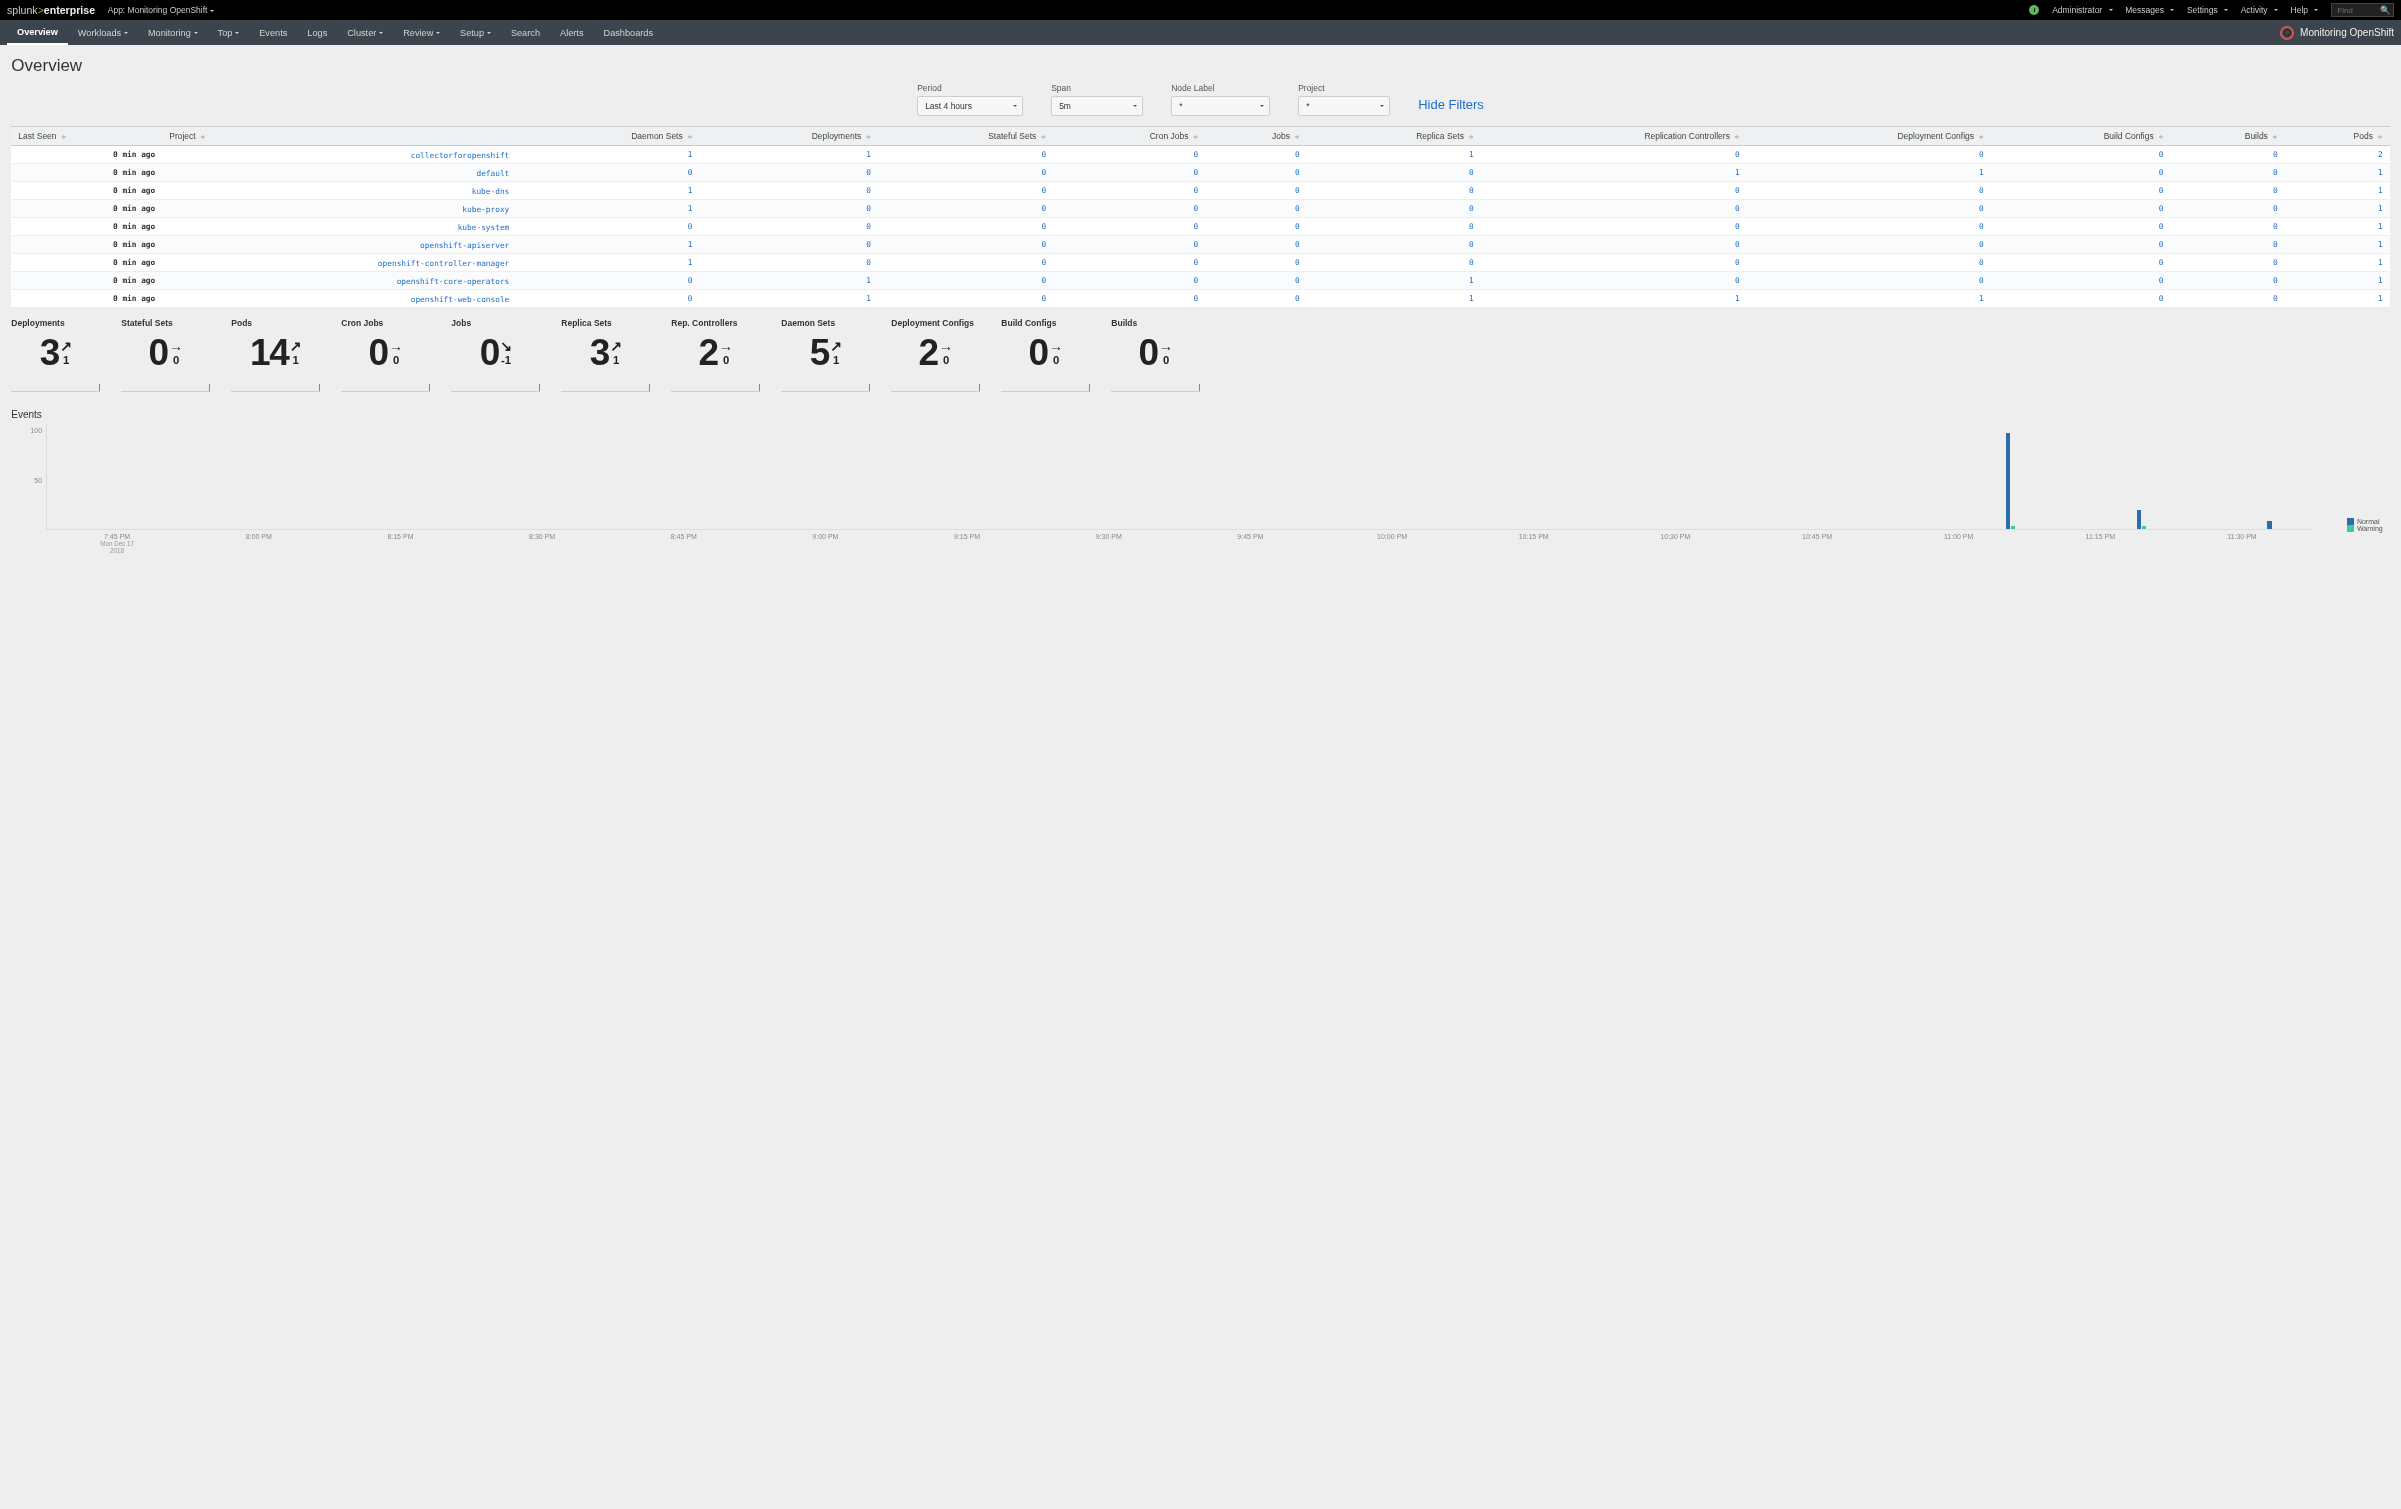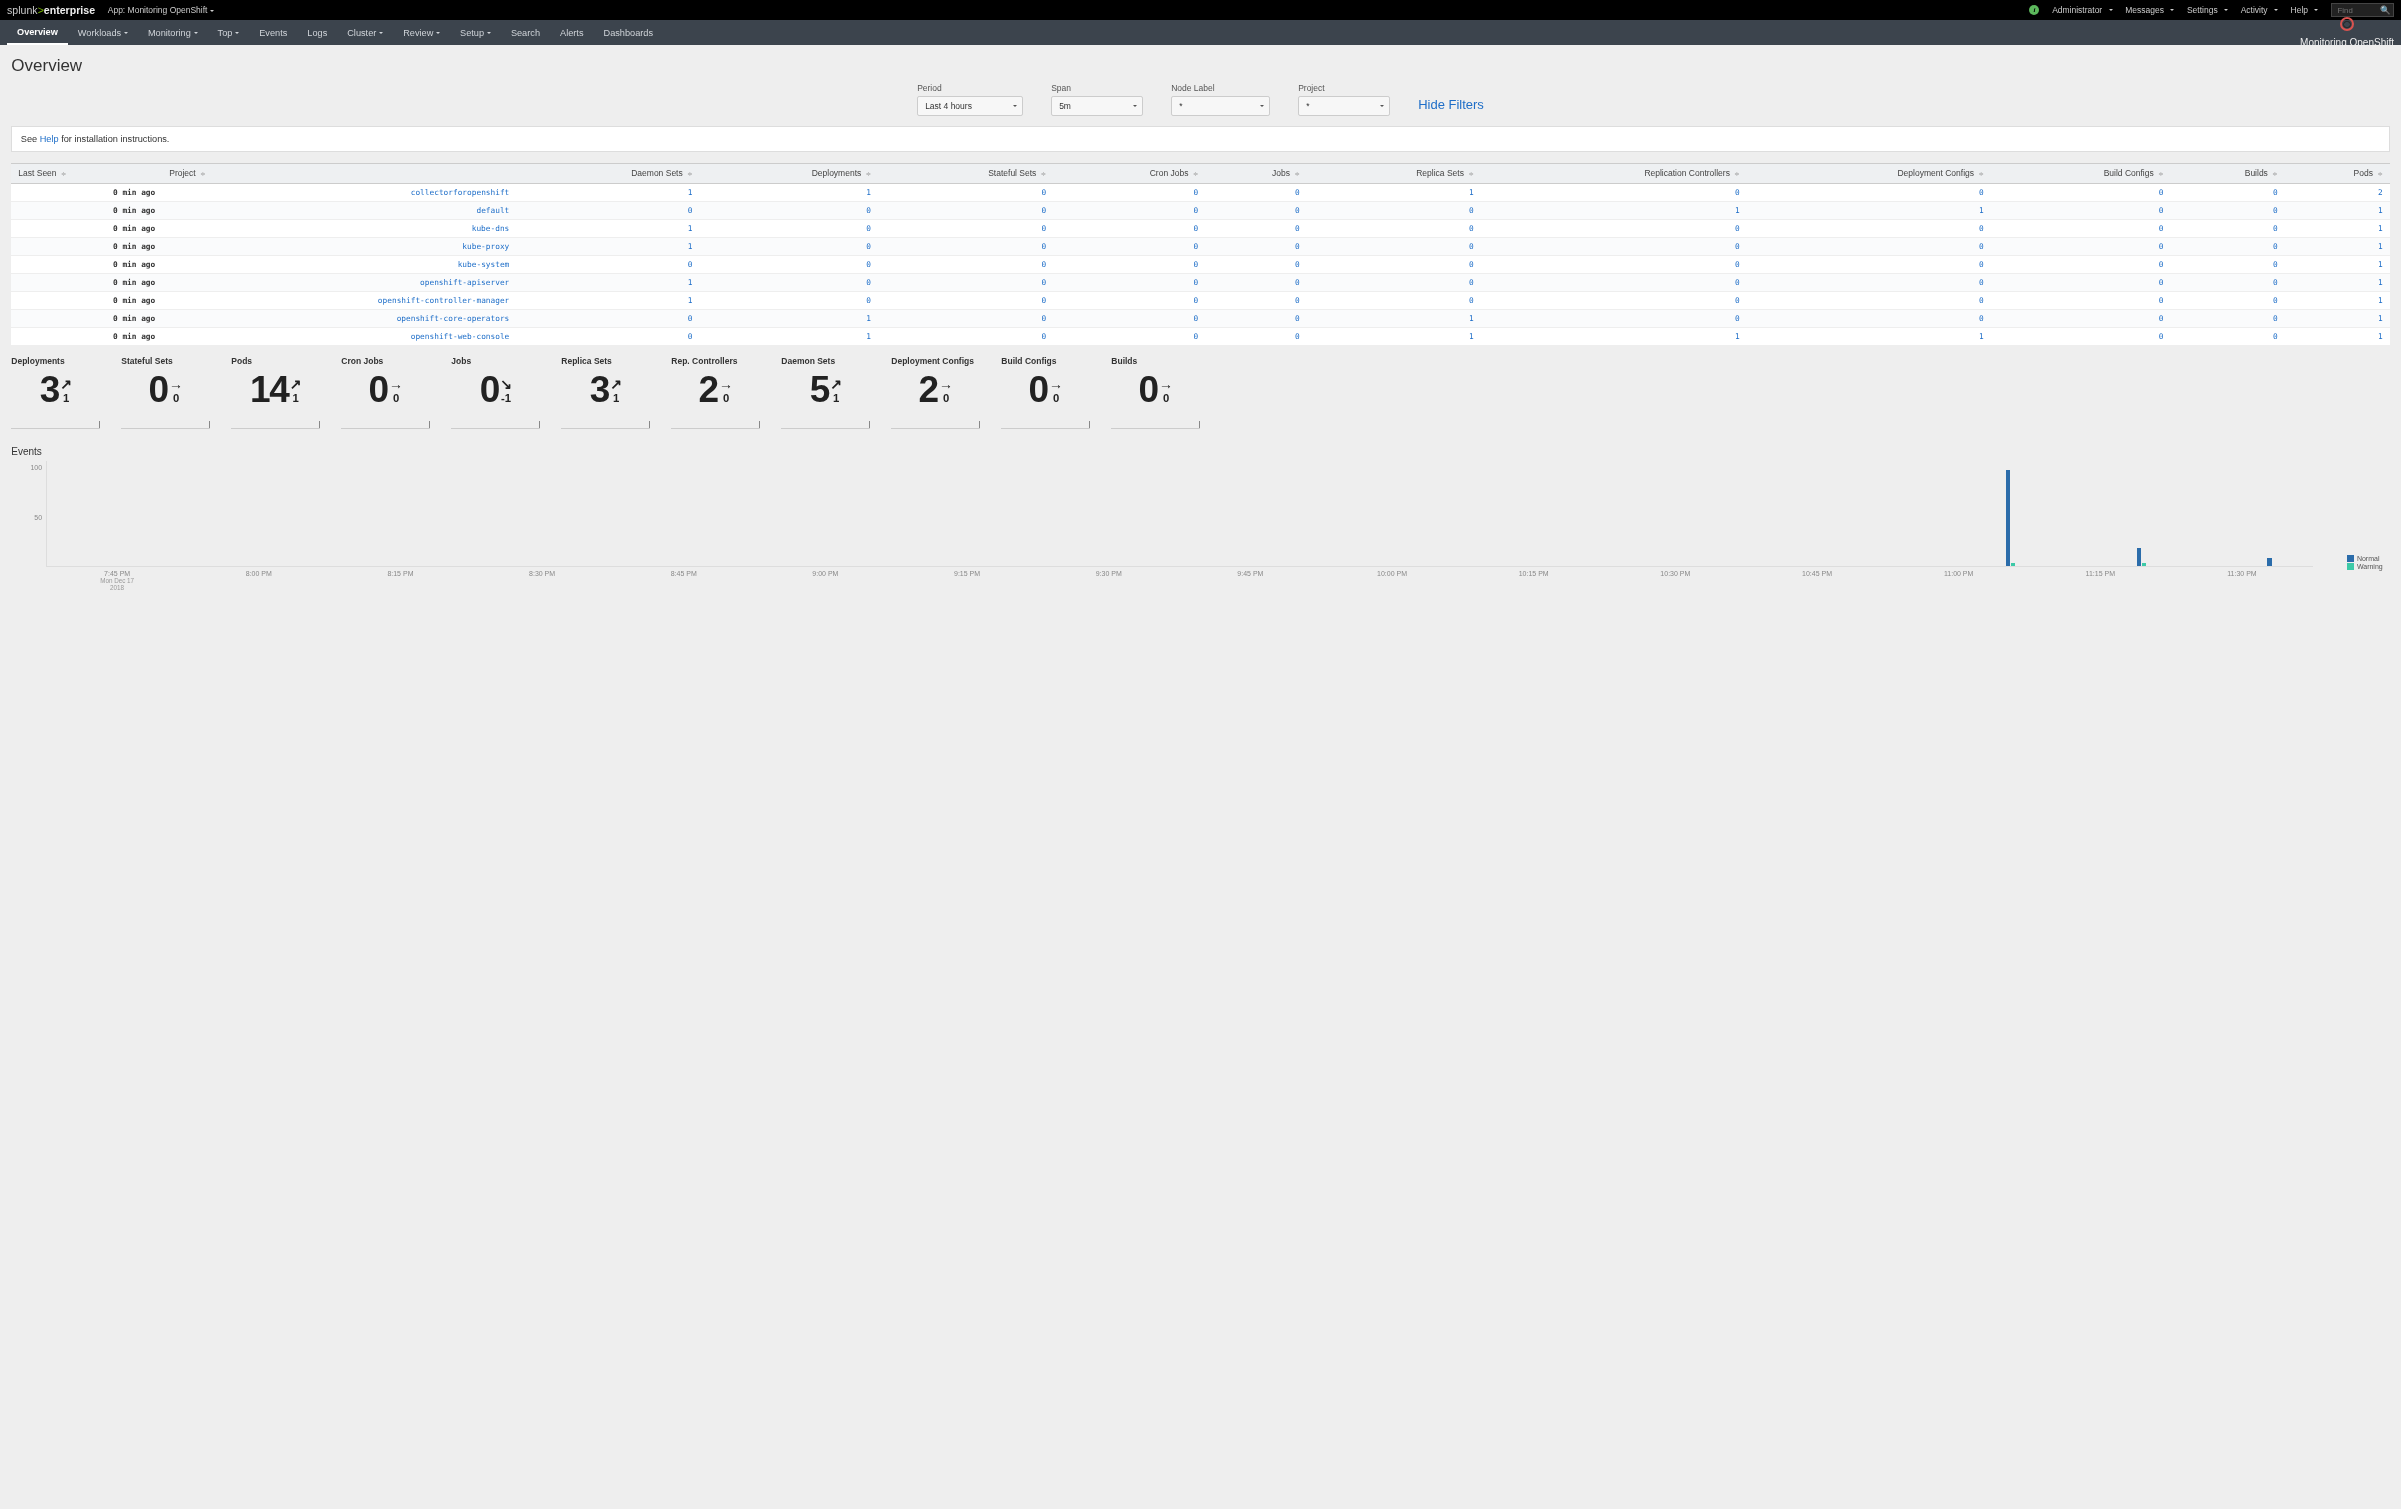--- a/index.html
+++ b/index.html
@@ -14,21 +14,21 @@
 .topbar .r .item{cursor:pointer;color:#ccc;display:flex;align-items:center;gap:3.5px;}
 .topbar .r .info-ic{display:inline-flex;width:10px;height:10px;border-radius:50%;background:#5cb85c;color:#000;align-items:center;justify-content:center;font-size:7px;font-weight:bold;font-style:italic;font-family:Georgia,serif;}
 .topbar .find{background:#222;border:0.7px solid #444;color:#aaa;padding:1.4px 15.5px 1.4px 5.6px;height:14px;width:63px;font-size:7.8px;position:relative;}
 .findwrap{position:relative;}
 .findwrap .sico{position:absolute;right:3.5px;top:2.1px;color:#888;font-size:8.5px;}
 .caret{display:inline-block;width:0;height:0;border-left:2.8px solid transparent;border-right:2.8px solid transparent;border-top:2.8px solid currentColor;margin-left:2.8px;vertical-align:middle;}
 .navbar{background:#3c444d;height:25px;display:flex;align-items:center;padding:0 7px;}
 .navbar .nitem{color:#d0d4d9;padding:0 10px;height:25px;display:flex;align-items:center;cursor:pointer;font-size:9.2px;}
 .navbar .nitem.active{color:#fff;border-bottom:2.1px solid #fff;font-weight:600;}
 .navbar .sp{flex:1;}
-.navbar .rlabel{color:#eee;font-size:10px;display:flex;align-items:center;gap:5.6px;flex-direction:column;}
+.navbar .rlabel{color:#eee;font-size:10px;display:flex;align-items:center;gap:5.6px;}
 .navbar .rlabel .logo{width:14px;height:14px;border:2.1px solid #d9534f;border-radius:50%;display:inline-block;position:relative;}
 .navbar .rlabel .logo::before{content:"";position:absolute;inset:1.4px;border:1.4px solid #222;border-radius:50%;}
 .page{padding:7px 11.3px;}
 h1.pgtitle{font-size:17px;font-weight:400;color:#333;margin:4.2px 0 7px;}
 .filters{display:flex;gap:28px;align-items:flex-end;margin-bottom:10px;justify-content:center;}
 .filters .grp{display:flex;flex-direction:column;gap:2.8px;}
 .filters label{font-size:8.5px;color:#555;}
 .dropdown{border:0.7px solid #ccc;background:#f7f7f7;height:20px;padding:0 15.5px 0 7px;min-width:106px;position:relative;display:flex;align-items:center;font-size:8.5px;color:#333;cursor:pointer;border-radius:2.1px;}
 .dropdown .caret{position:absolute;right:5.6px;top:8.5px;border-top-color:#555;}
 .hidefilters{color:#1e6ec8;font-size:13px;cursor:pointer;padding-bottom:4.2px;}
@@ -153,23 +153,20 @@
     <div class="grp">
       <label>Project</label>
       <div class="dropdown" style="min-width:92px">
           <span>*</span>
           <span class="caret"></span>
         </div>
     </div>
     <span class="hidefilters">Hide Filters</span>
   </div>
 
-  <div class="instrbox">
-    <span>See </span><a href="#">Help</a><span> for installation instructions.</span>
-  </div>
 
   <table class="projects">
     <thead>
         <tr id="ph-row">
           <th class="l">Last Seen <span class="sic">≑</span></th>
           <th class="l">Project <span class="sic">≑</span></th>
           <th>Daemon Sets <span class="sic">≑</span></th>
           <th>Deployments <span class="sic">≑</span></th>
           <th>Stateful Sets <span class="sic">≑</span></th>
           <th>Cron Jobs <span class="sic">≑</span></th>

